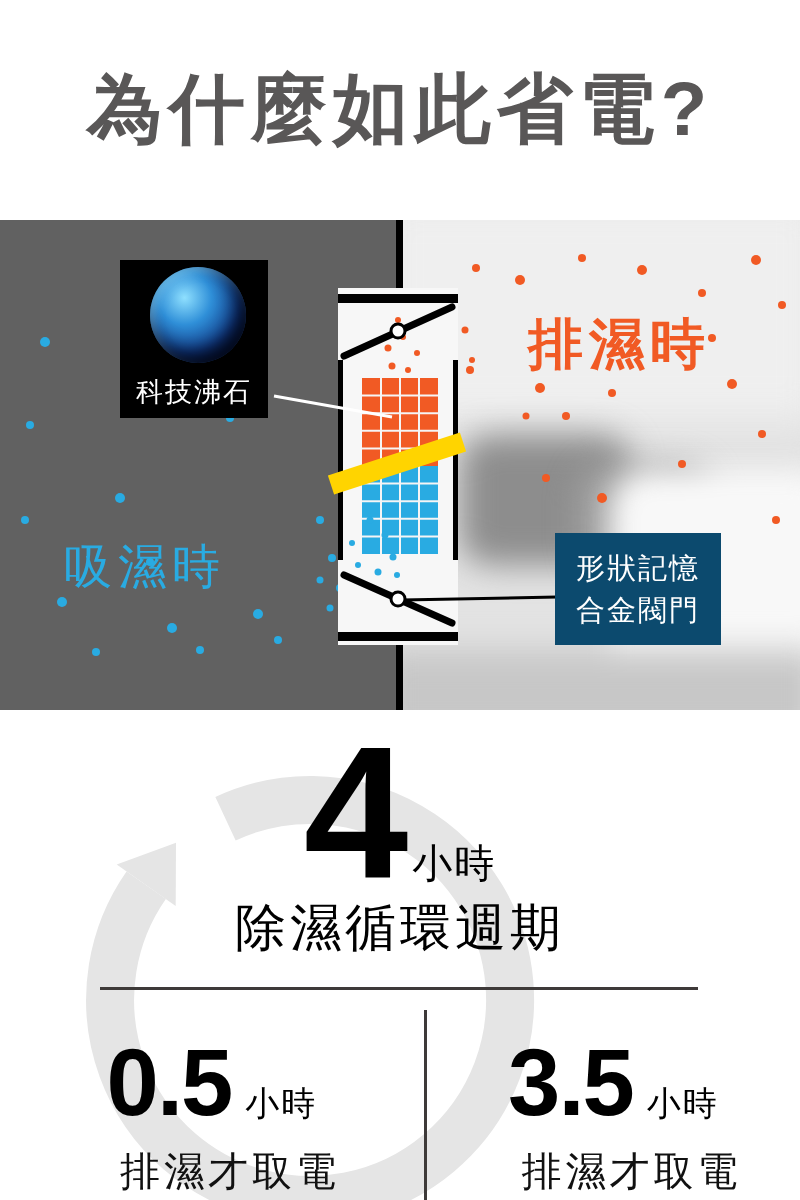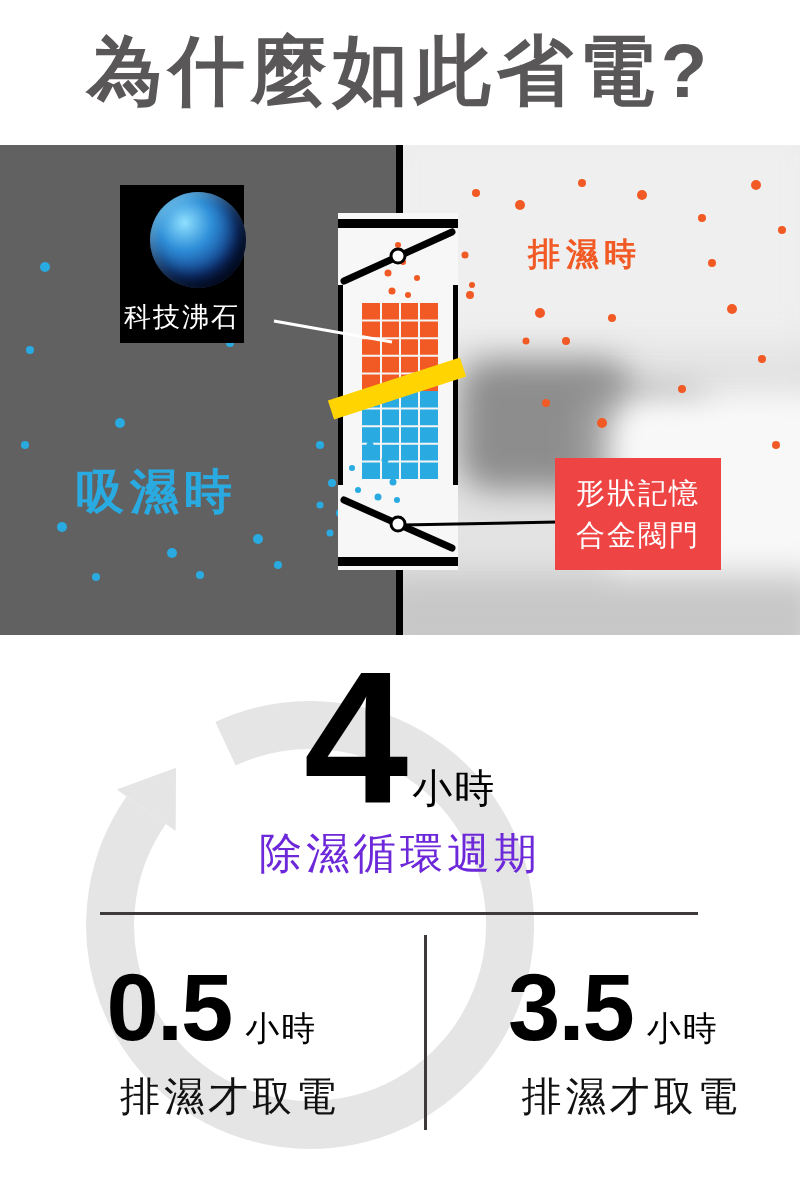--- a/index.html
+++ b/index.html
@@ -10,56 +10,56 @@
     --yellow:#ffd400;
     --ring-gray:#e5e5e5;
     --ink:#3e3a39;
   }
   *{margin:0;padding:0;box-sizing:border-box;}
   html,body{width:800px;height:1200px;background:#fff;overflow:hidden;
     font-family:"Liberation Sans","DejaVu Sans",sans-serif;}
   .page{position:relative;width:800px;height:1200px;background:#fff;}
 
   
-  .title-wrap{height:145px;display:flex;align-items:center;justify-content:center;}
+  .title-wrap{height:220px;display:flex;align-items:center;justify-content:center;}
   .title{font-size:76px;font-weight:700;color:var(--title-gray);letter-spacing:6px;white-space:nowrap;}
 
   
   .diagram{position:relative;width:800px;height:490px;overflow:hidden;}
   .left-bg{position:absolute;left:0;top:0;width:400px;height:100%;background:var(--panel-gray);}
   .right-bg{position:absolute;left:400px;top:0;width:400px;height:100%;background:#e3e3e3;overflow:hidden;}
   .right-bg .blur-wall{position:absolute;left:-20px;top:-20px;width:440px;height:220px;background:#efefef;filter:blur(18px);}
   .right-bg .blur-pillow1{position:absolute;left:60px;top:215px;width:170px;height:130px;background:#8d8d8d;border-radius:30px;filter:blur(16px);}
   .right-bg .blur-pillow2{position:absolute;left:180px;top:245px;width:130px;height:110px;background:#a5a5a5;border-radius:30px;filter:blur(16px);}
   .right-bg .blur-sofa{position:absolute;left:210px;top:250px;width:230px;height:270px;background:#f8f8f8;border-radius:40px;filter:blur(14px);}
   .right-bg .blur-floor{position:absolute;left:-20px;bottom:-30px;width:440px;height:90px;background:#c7c7c7;filter:blur(16px);}
 
   .diagram-svg{position:absolute;left:0;top:0;width:800px;height:490px;}
 
-  .zeolite-box{position:absolute;left:120px;top:40px;width:124px;height:158px;background:#000;
+  .zeolite-box{position:absolute;left:120px;top:40px;width:148px;height:158px;background:#000;
     display:flex;flex-direction:column;align-items:center;justify-content:flex-end;padding-bottom:8px;}
   .sphere{position:absolute;top:7px;left:30px;width:96px;height:96px;border-radius:50%;
     background:radial-gradient(circle at 36% 32%, #8fe0ff 0%, #2f8fd8 30%, #123f8e 62%, #04102e 100%);
     box-shadow:inset -8px -10px 18px rgba(0,0,10,.85), inset 4px 4px 10px rgba(160,230,255,.5);}
   .zeolite-label{color:#fff;font-size:27px;letter-spacing:2px;white-space:nowrap;}
 
-  .valve-box{position:absolute;left:555px;top:313px;width:166px;height:112px;background:#ef4444;
+  .valve-box{position:absolute;left:555px;top:313px;width:166px;height:112px;background:#0c4a6e;
     color:#fff;font-size:29px;line-height:1.45;letter-spacing:2px;
     display:flex;flex-direction:column;align-items:center;justify-content:center;}
 
-  .absorb-label{position:absolute;left:76px;top:315px;color:var(--blue);font-size:48px;font-weight:700;letter-spacing:6px;white-space:nowrap;text-align:right;}
-  .exhaust-label{position:absolute;left:528px;top:88px;color:var(--orange);font-size:32px;font-weight:700;letter-spacing:6px;white-space:nowrap;}
+  .absorb-label{position:absolute;left:64px;top:315px;color:var(--blue);font-size:48px;font-weight:400;letter-spacing:6px;white-space:nowrap;text-align:right;}
+  .exhaust-label{position:absolute;left:528px;top:88px;color:var(--orange);font-size:55px;font-weight:700;letter-spacing:6px;white-space:nowrap;}
 
   
   .stats{position:relative;width:800px;height:669px;}
   .ring-svg{position:absolute;left:0;top:0;width:800px;height:535px;}
   .cycle{position:absolute;top:22px;left:0;width:100%;text-align:center;z-index:2;color:#000;}
   .num-xl{font-size:188px;font-weight:700;line-height:.86;letter-spacing:-4px;}
   .unit-lg{font-size:40px;margin-left:8px;letter-spacing:2px;}
-  .cycle-label{font-size:43px;margin-top:6px;letter-spacing:4px;color:#6d28d9;}
+  .cycle-label{font-size:51px;letter-spacing:4px;color:#000000;}
   .h-divider{position:absolute;top:277px;left:100px;width:598px;height:3px;background:var(--ink);z-index:2;}
   .stats-row{position:absolute;top:300px;left:0;width:800px;display:flex;z-index:2;}
   .stat{width:50%;height:195px;text-align:center;padding-top:26px;color:#000;margin-left:24px;}
   .stat.right{border-left:3px solid var(--ink);}
   .stat-num{font-size:94px;font-weight:700;line-height:1;letter-spacing:-2px;}
   .stat-unit{font-size:34px;margin-left:14px;letter-spacing:2px;}
   .stat-label{font-size:40px;margin-top:14px;letter-spacing:4px;color:#111;padding-left:36px;}
 
   
   .fill-blue{fill:var(--blue);} .fill-orange{fill:var(--orange);} .fill-yellow{fill:var(--yellow);}

